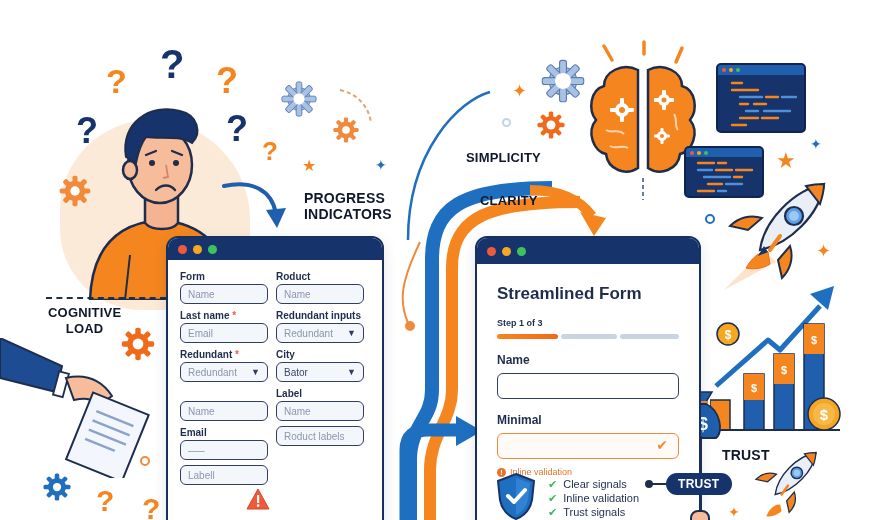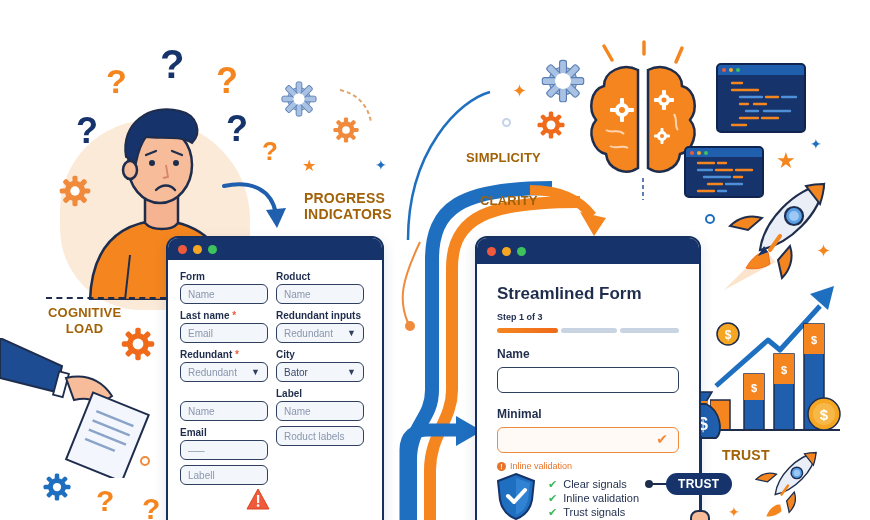--- a/index.html
+++ b/index.html
@@ -1,40 +1,40 @@
 <!DOCTYPE html>
 <html><head>
 <meta charset="utf-8">
 <style>
   * { box-sizing: border-box; margin: 0; padding: 0; }
   html, body { width: 870px; height: 520px; overflow: hidden; background: #ffffff; }
   body { position: relative; font-family: "Liberation Sans", "DejaVu Sans", sans-serif; color: #1c2b4a; }
   .abs { position: absolute; }
   svg { display: block; }
 
-  .label-big { font-weight: 700; font-size: 14px; letter-spacing: 0.2px; color: #a16207; line-height: 16px; text-transform: uppercase; }
+  .label-big { font-weight: 700; font-size: 14px; letter-spacing: 0.2px; color: #0f172a; line-height: 16px; text-transform: uppercase; }
 
   
   .win { position: absolute; background: #fff; border: 2px solid #16305f; border-radius: 12px; overflow: hidden; box-shadow: 0 4px 14px rgba(20,40,90,0.12); }
   .win-bar { height: 22px; background: #16336b; display: flex; align-items: center; padding-left: 10px; gap: 6px; }
   .dot { width: 9px; height: 9px; border-radius: 50%; }
   .d-red { background: #ef5a3c; } .d-yel { background: #f5a623; } .d-grn { background: #3ec25c; }
 
   
   .cf-grid { display: grid; grid-template-columns: 88px 88px; column-gap: 8px; padding: 6px 10px 0 12px; }
   .cf-field { margin-bottom: 0; }
   .cf-label { font-size: 10px; font-weight: 700; color: #1f2d4d; height: 14px; line-height: 14px; white-space: nowrap; }
   .cf-label .req { color: #ef5a3c; }
   .cf-input { height: 20px; border: 1.6px solid #2f3f5f; border-radius: 6px; background: #f3f6fb; font-size: 10px; color: #8a97ad; padding: 0 7px; display: flex; align-items: center; justify-content: space-between; margin-bottom: 5px; }
   .cf-input .chev { color: #2f3f5f; font-size: 9px; font-weight: 700; }
 
   
   .sf-body { padding: 16px 20px 0 20px; }
   .sf-title { font-size: 17px; font-weight: 700; color: #1f2d4d; margin-top: 4px; }
-  .sf-step { font-size: 9px; font-weight: 700; color: #1f2d4d; margin-top: 8px; }
+  .sf-step { font-size: 9px; font-weight: 700; color: #1f2d4d; margin-top: 14px; }
   .sf-progress { display: flex; gap: 3px; margin-top: 6px; }
   .sf-seg { height: 5px; border-radius: 3px; background: #c9d4e3; }
   .sf-seg.on { background: linear-gradient(90deg,#f5861f,#ef6a1a); }
   .sf-label { font-size: 12px; font-weight: 700; color: #1f2d4d; margin-top: 14px; }
   .sf-input { height: 26px; border: 1.6px solid #2f3f5f; border-radius: 6px; background: #fff; margin-top: 6px; position: relative; }
   .sf-input.ok { border-color: #f08a3c; background: #fffaf5; }
   .sf-check { position: absolute; right: 10px; top: 3px; color: #f08a3c; font-size: 14px; font-weight: 700; }
   .sf-hint { font-size: 9px; color: #e8732a; margin-top: 8px; display: flex; align-items: center; gap: 4px; }
   .sf-hint .bang { width: 9px; height: 9px; border-radius: 50%; background: #e8732a; color: #fff; font-size: 7px; font-weight: 700; display: inline-flex; align-items: center; justify-content: center; }
   .sf-checklist { position: absolute; }

